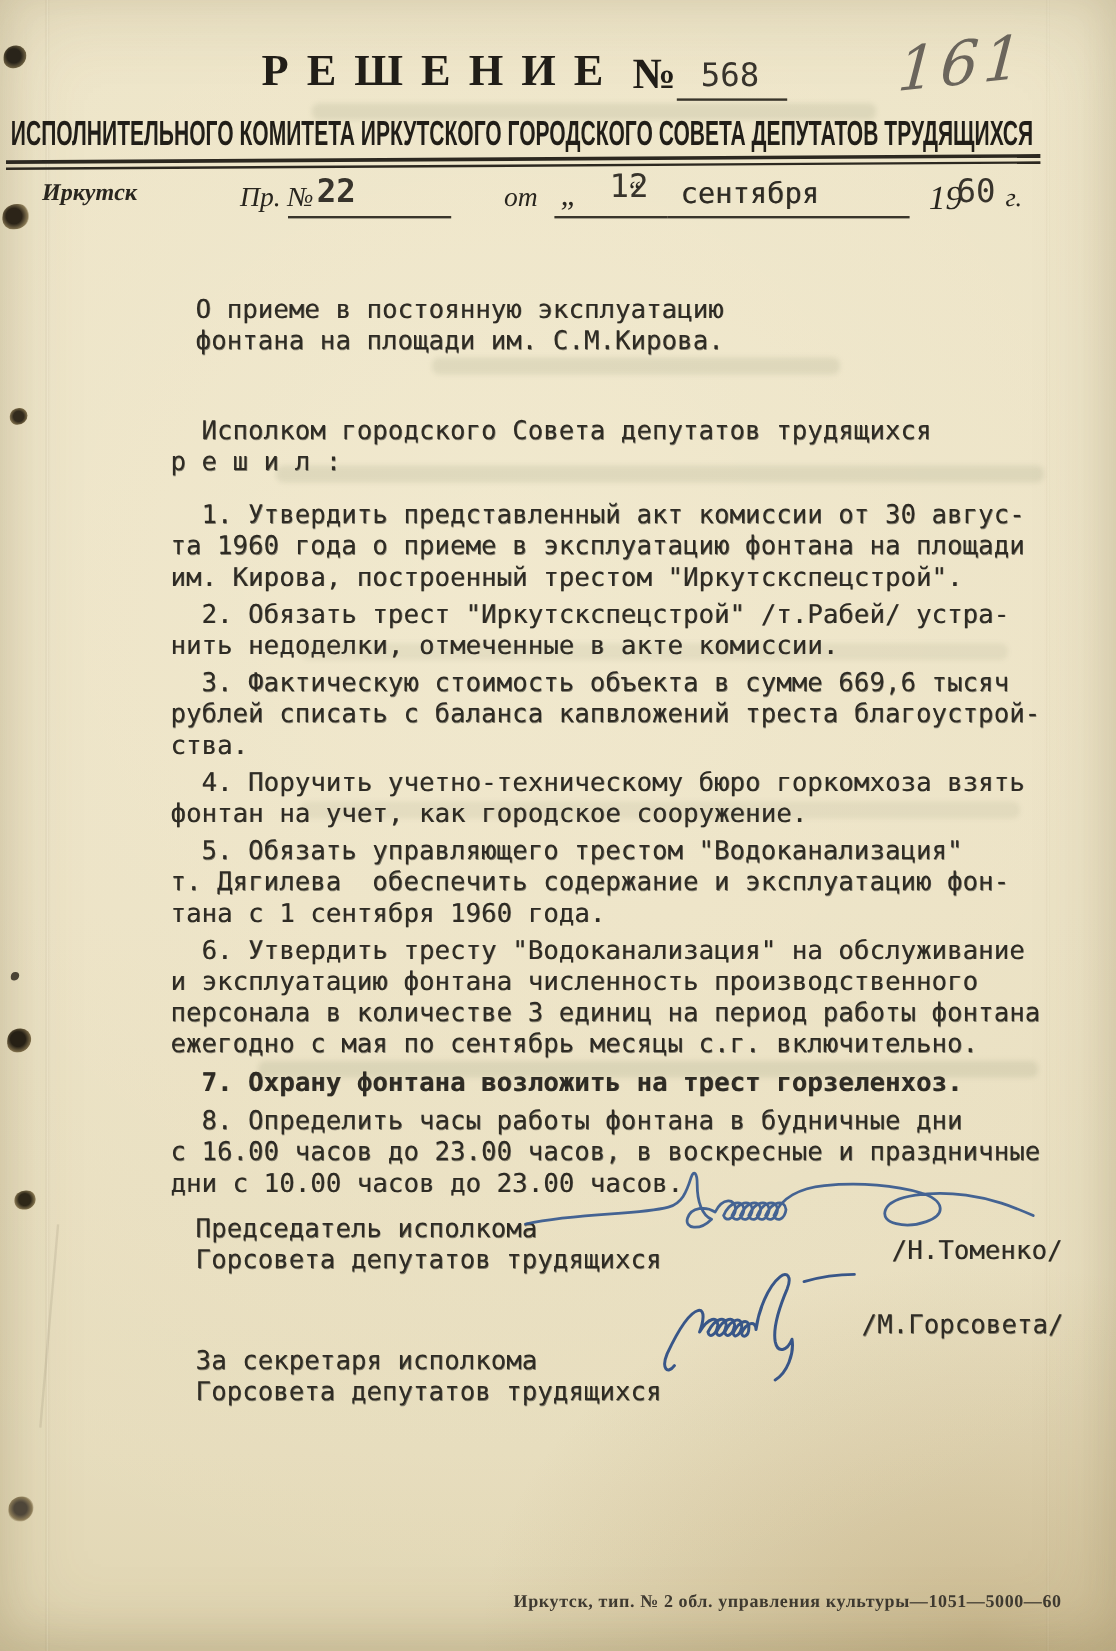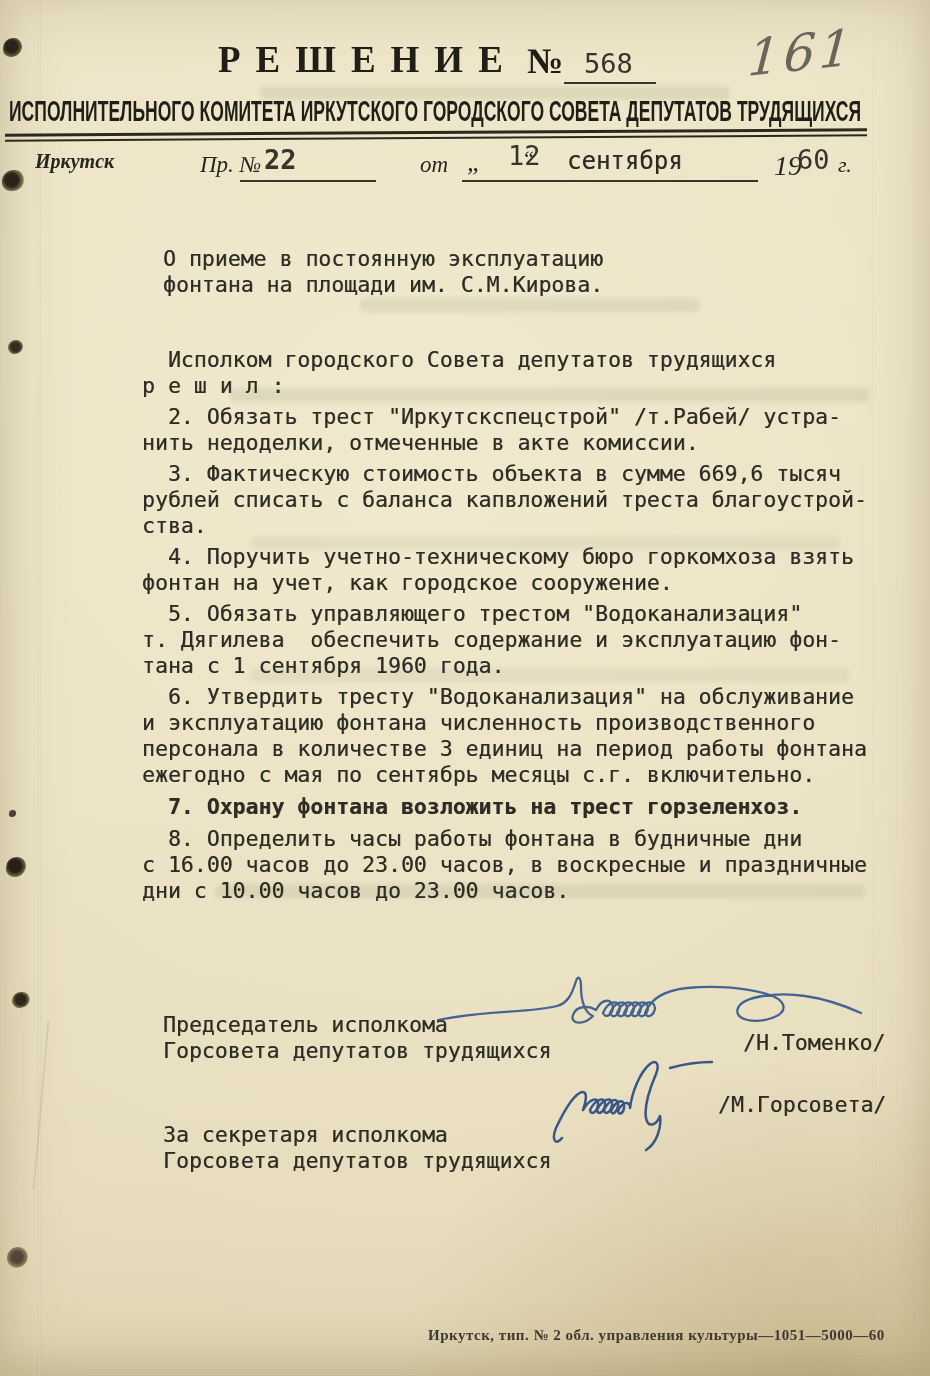--- a/index.html
+++ b/index.html
@@ -86,22 +86,25 @@
   <div class="abs mono" style="left:567px;top:148px;font-size:24px;">сентября</div>
   <div class="abs rule" style="left:556px;top:180px;width:202px;height:1.5px;"></div>
   <div class="abs serif-it" style="left:774px;top:150px;font-size:28px;">19</div>
   <div class="abs typed-big" style="left:797px;top:144px;">60</div>
   <div class="abs serif-it" style="left:838px;top:152px;font-size:22px;">г.</div>
 
   <div class="abs mono" style="left:163px;top:246px;">О приеме в постоянную эксплуатацию
 фонтана на площади им. С.М.Кирова.</div>
 
   <div class="abs" style="left:142px;top:347px;width:748px;">
-    <div class="mono" style="margin-bottom:5px;">  Исполком городского Совета депутатов трудящихся
+    <div class="mono" style="margin-bottom:18px;">  Исполком городского Совета депутатов трудящихся
 р е ш и л :</div>
+    <div class="mono" style="margin-bottom:5px;">  1. Утвердить представленный акт комиссии от 30 авгус-
+та 1960 года о приеме в эксплуатацию фонтана на площади
+им. Кирова, построенный трестом "Иркутскспецстрой".</div>
     <div class="mono" style="margin-bottom:5px;">  2. Обязать трест "Иркутскспецстрой" /т.Рабей/ устра-
 нить недоделки, отмеченные в акте комиссии.</div>
     <div class="mono" style="margin-bottom:5px;">  3. Фактическую стоимость объекта в сумме 669,6 тысяч
 рублей списать с баланса капвложений треста благоустрой-
 ства.</div>
     <div class="mono" style="margin-bottom:5px;">  4. Поручить учетно-техническому бюро горкомхоза взять
 фонтан на учет, как городское сооружение.</div>
     <div class="mono" style="margin-bottom:5px;">  5. Обязать управляющего трестом "Водоканализация"
 т. Дягилева  обеспечить содержание и эксплуатацию фон-
 тана с 1 сентября 1960 года.</div>

